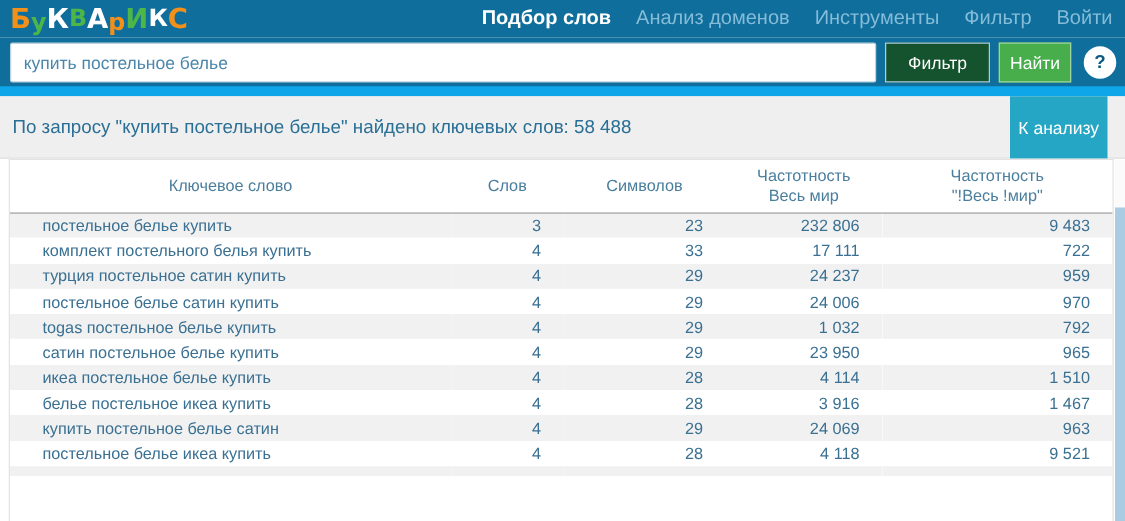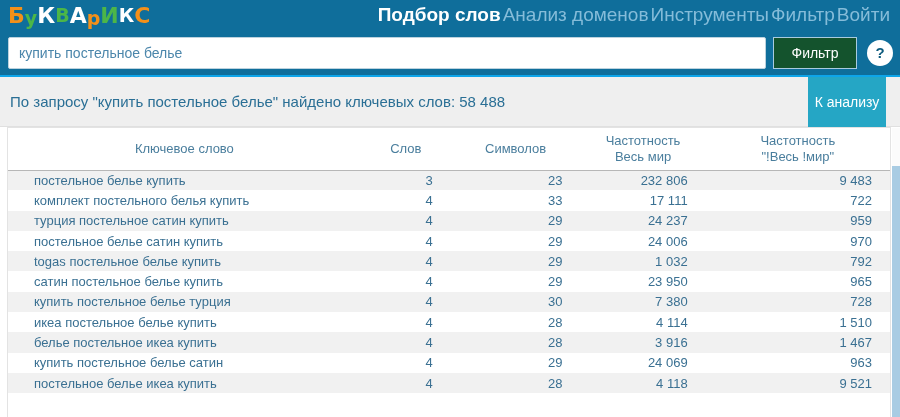--- a/index.html
+++ b/index.html
@@ -12,27 +12,27 @@
   .logo { display: flex; align-items: baseline; cursor: pointer; line-height: 1; margin-top: 2px; }
   .logo span { font-family: "DejaVu Sans", sans-serif; font-weight: bold; font-size: 22px; }
   .logo span:nth-child(2n) { font-size: 19px; }
   .logo span:nth-child(2) { transform: translateY(2px); display:inline-block; }
   .logo span:nth-child(4) { transform: translateY(-1px); display:inline-block; }
   .logo span:nth-child(6) { transform: translateY(2px); display:inline-block; }
   .logo span:nth-child(8) { transform: translateY(-1px); display:inline-block; }
   .c-orange { color: #f39019; }
   .c-green  { color: #4cb648; }
   .c-white  { color: #ffffff; }
-  .nav { margin-left: auto; display: flex; gap: 2px; font-size: 19px; }
+  .nav { margin-left: auto; display: flex; gap: 20px; font-size: 16px; }
   .nav a { color: #85bcd9; text-decoration: none; cursor: pointer; }
   .nav a.active { color: #ffffff; font-weight: bold; }
 
   
   .searchbar { background: #0f6e9b; height: 47px; display: flex; align-items: center;
-    padding: 0 7px 0 8px; gap: 7px; border-bottom: 2px solid #0ea5e9; }
+    padding: 0 7px 0 8px; gap: 7px; border-bottom: 8px solid #0ea5e9; }
   .search-input { flex: 1; height: 32px; border: 1px solid #bcd2de; border-radius: 2px;
     padding: 0 10px; font-size: 14px; color: #4b86ab; outline: none;
     font-family: "Liberation Sans", sans-serif; }
   .btn { height: 32px; font-size: 14px; color: #fff; cursor: pointer;
     font-family: "Liberation Sans", sans-serif; }
   .btn-filter { width: 84px; background: #14532d; border: 1px solid #a9cbdf; }
   .btn-find   { width: 58px; background: #47ae4b; border: 1px solid #9ed4a0; }
   .help-circle { width: 26px; height: 26px; border-radius: 50%; background: #ffffff;
     color: #0c5a7d; font-weight: bold; font-size: 15px; display: flex;
     align-items: center; justify-content: center; cursor: pointer; margin-left: 3px; }
@@ -86,20 +86,21 @@
     <a>Анализ доменов</a>
     <a>Инструменты</a>
     <a>Фильтр</a>
     <a>Войти</a>
   </div>
 </div>
 
 <div class="searchbar">
   <input class="search-input" type="text" value="купить постельное белье" style="">
   <button class="btn btn-filter">Фильтр</button>
+  <button class="btn btn-find">Найти</button>
   <div class="help-circle">?</div>
 </div>
 
 <div class="resultbar">
   <span class="summary">По запросу "купить постельное белье" найдено ключевых слов: 58 488</span>
   <button class="btn-analyze">К анализу</button>
 </div>
 
 <div class="table-wrap">
   <table>
@@ -171,27 +172,20 @@
         <td class="num">792</td>
       </tr>
       <tr>
         <td class="kw">сатин постельное белье купить</td>
         <td class="num">4</td>
         <td class="num">29</td>
         <td class="num">23 950</td>
         <td class="num">965</td>
       </tr>
       <tr>
-        <td class="kw">купить постельное белье турция</td>
-        <td class="num">4</td>
-        <td class="num">30</td>
-        <td class="num">7 380</td>
-        <td class="num">728</td>
-      </tr>
-      <tr>
         <td class="kw">икеа постельное белье купить</td>
         <td class="num">4</td>
         <td class="num">28</td>
         <td class="num">4 114</td>
         <td class="num">1 510</td>
       </tr>
       <tr>
         <td class="kw">белье постельное икеа купить</td>
         <td class="num">4</td>
         <td class="num">28</td>

